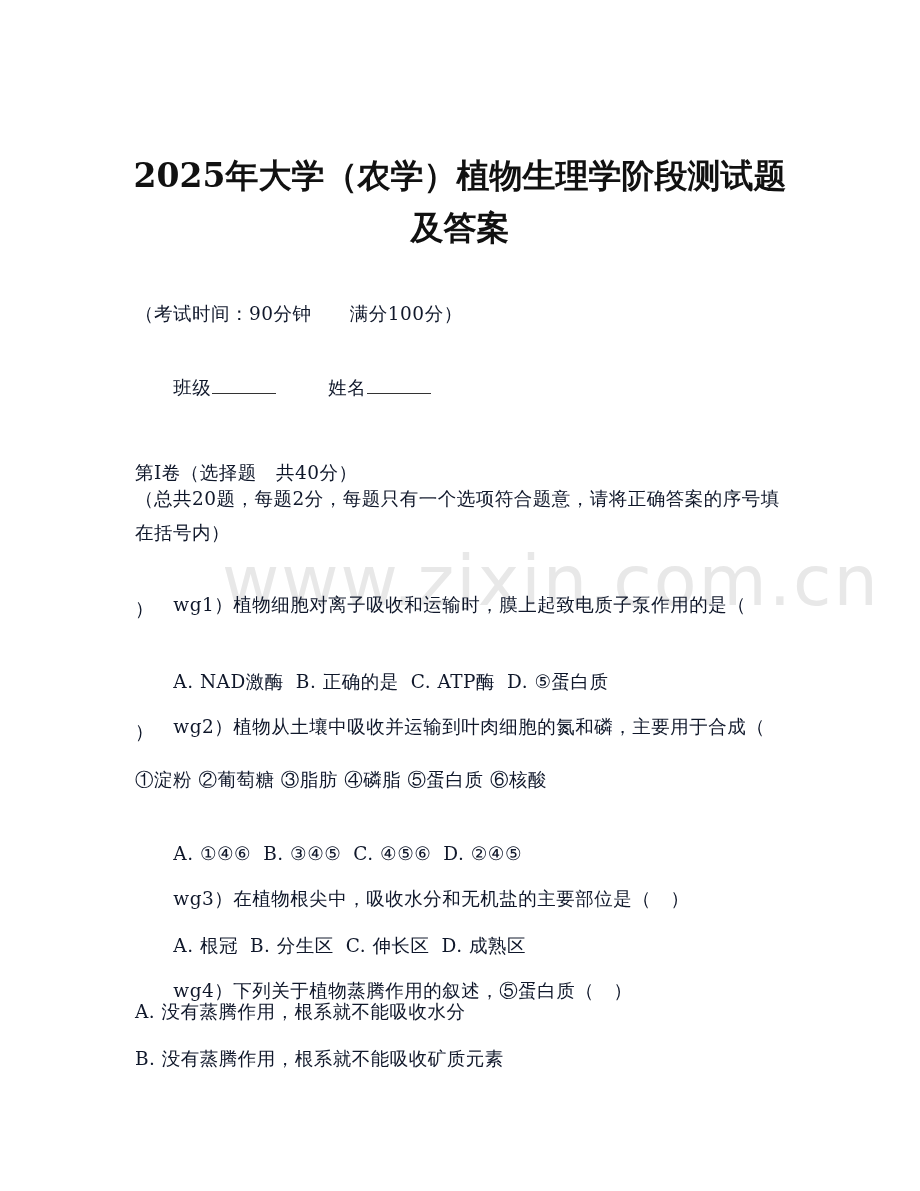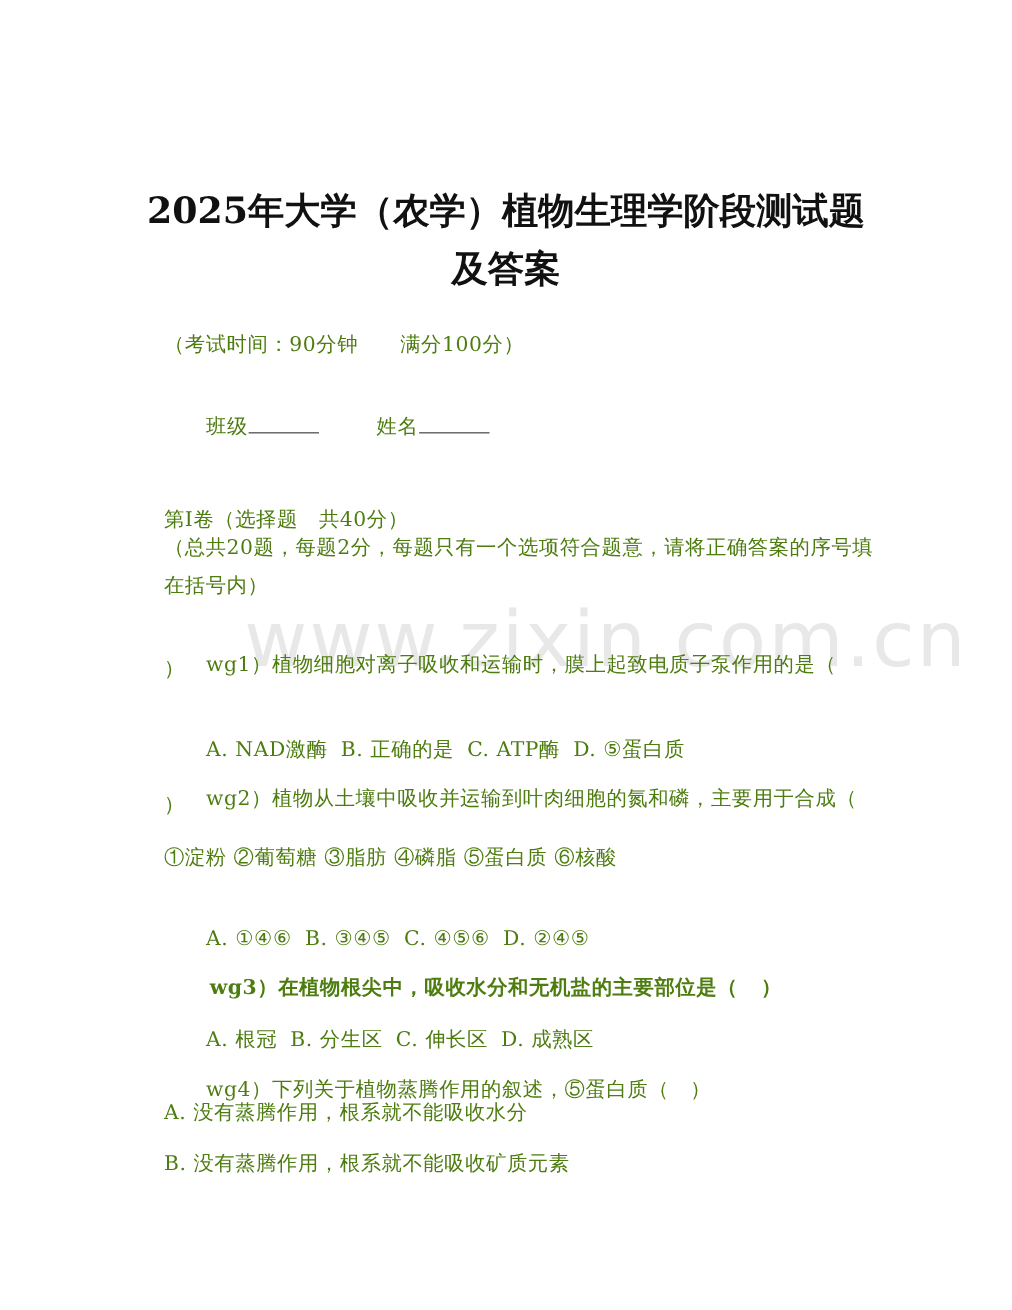--- a/index.html
+++ b/index.html
@@ -25,29 +25,28 @@
       position: absolute;
       left: 0;
       width: 920px;
       text-align: center;
       font-family: "DejaVu Serif", "Liberation Serif", serif;
       font-weight: bold;
       font-size: 33px;
       line-height: 52px;
       color: #111;
       letter-spacing: 0px;
-      margin-top: 16px;
     }
     .line {
       position: absolute;
-      left: 149px;
+      left: 135px;
       font-size: 18.5px;
       line-height: 26px;
       white-space: pre;
-      color: #4d7c0f;
+      color: #0f172a;
       letter-spacing: 0.5px;
     }
     .wrap {
       white-space: normal;
       width: 650px;
       line-height: 34px;
     }
     .blank {
       display: inline-block;
       width: 64px;
@@ -104,21 +103,21 @@
 
     <div class="line" style="top:688px;">
       <span>wg2）</span><span>植物从土壤中吸收并运输到叶肉细胞的氮和磷，主要用于合成（</span>
     </div>
     <div class="line" style="top:719px;">）</div>
     <div class="line" style="top:767px;text-align:right;">①淀粉 ②葡萄糖 ③脂肪 ④磷脂 ⑤蛋白质 ⑥核酸</div>
     <div class="line" style="top:815px;">
       <span class="opt">A. ①④⑥</span><span class="opt">B. ③④⑤</span><span class="opt">C. ④⑤⑥</span><span class="opt">D. ②④⑤</span>
     </div>
 
-    <div class="line" style="top:860px;font-weight:bold;">
+    <div class="line" style="top:860px;">
       <span>wg3）</span><span>在植物根尖中，吸收水分和无机盐的主要部位是（   ）</span>
     </div>
     <div class="line" style="top:907px;">
       <span class="opt">A. 根冠</span><span class="opt">B. 分生区</span><span class="opt">C. 伸长区</span><span class="opt">D. 成熟区</span>
     </div>
 
     <div class="line" style="top:952px;">
       <span>wg4）</span><span>下列关于植物蒸腾作用的叙述，⑤蛋白质（   ）</span>
     </div>
     <div class="line" style="top:999px;">A. 没有蒸腾作用，根系就不能吸收水分</div>

